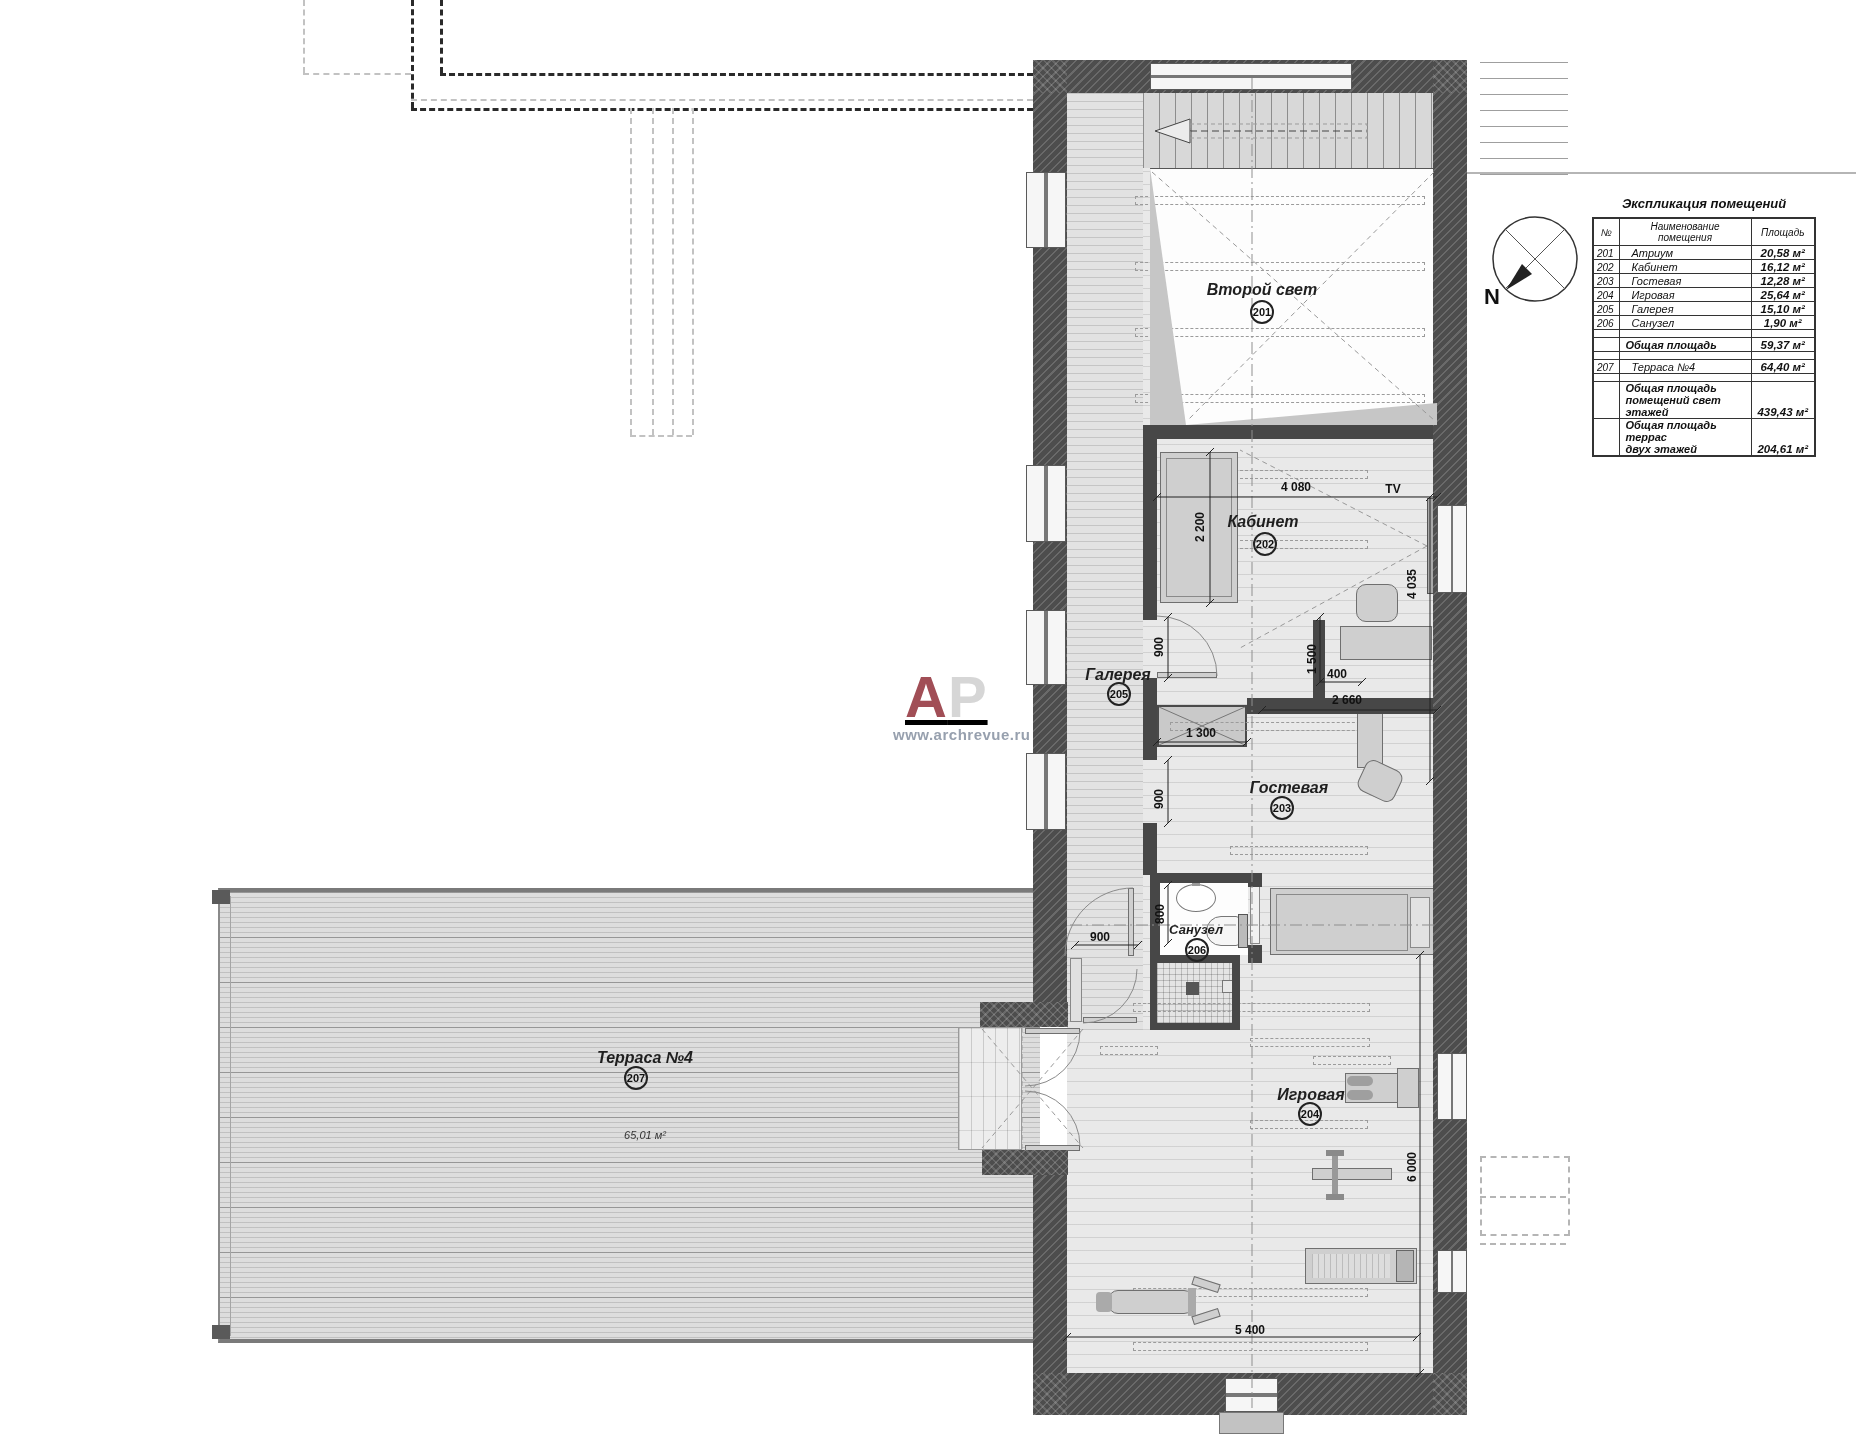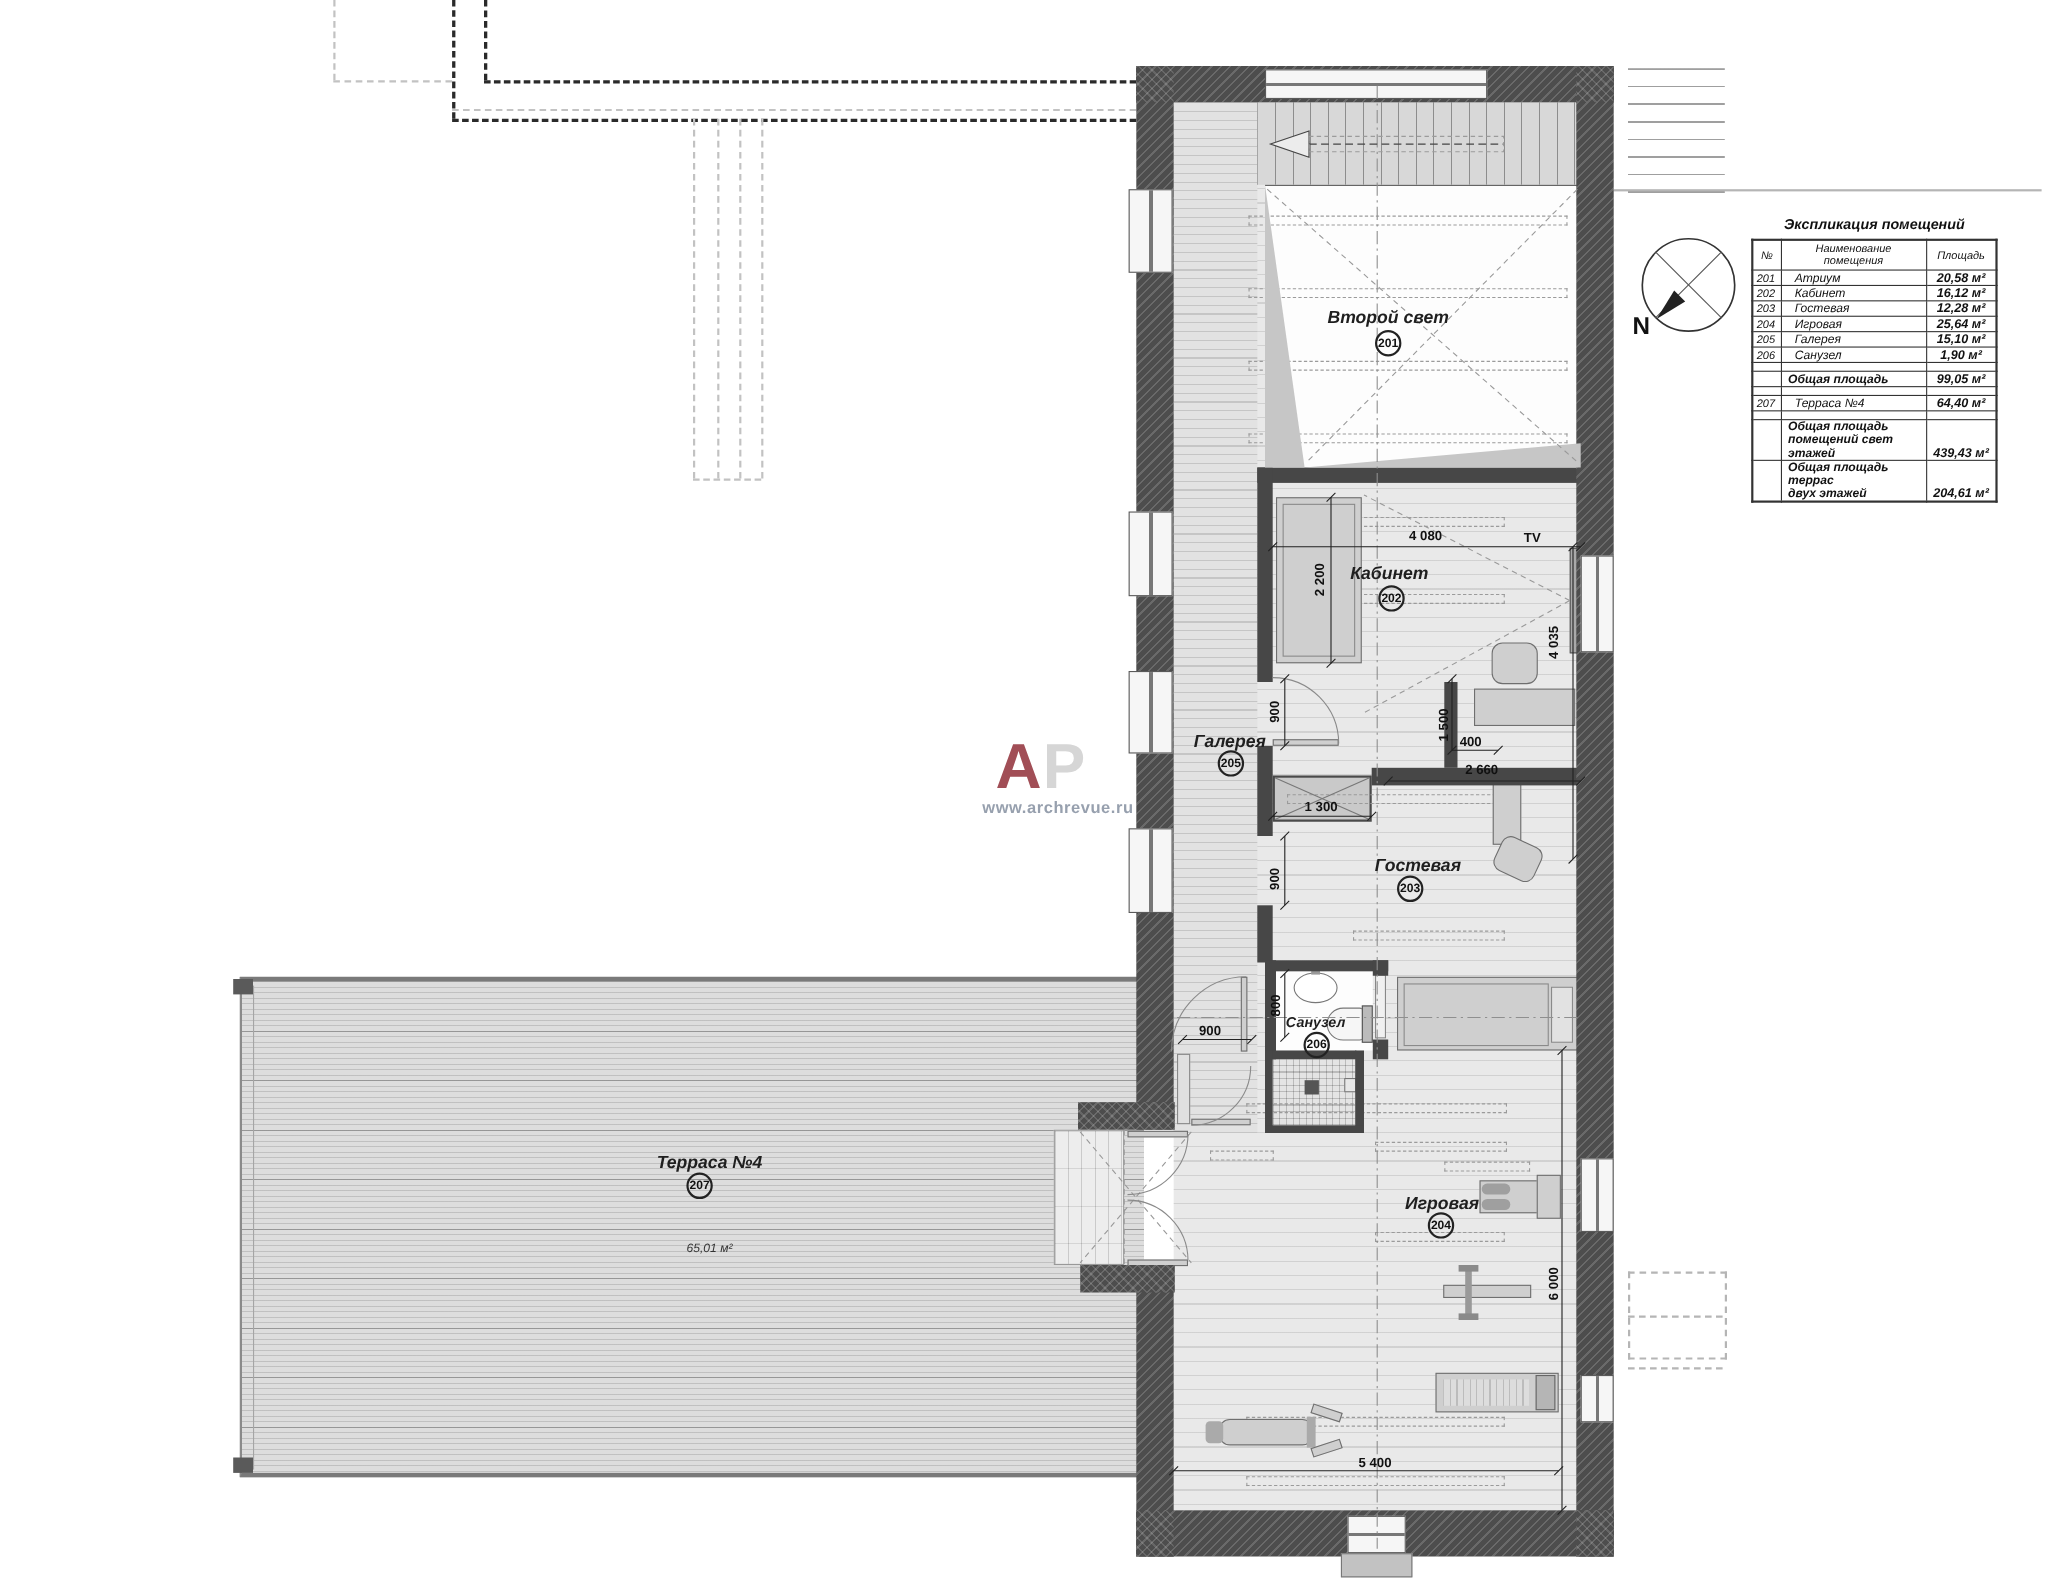--- a/index.html
+++ b/index.html
@@ -319,21 +319,21 @@
             <td class="c-area">1,90 м²</td>
           </tr>
           <tr class="blank">
             <td></td>
             <td></td>
             <td></td>
           </tr>
           <tr>
             <td class="c-num"></td>
             <td class="c-name total">Общая площадь</td>
-            <td class="c-area">99,05 м²</td>
+            <td class="c-area">59,37 м²</td>
           </tr>
           <tr class="blank">
             <td></td>
             <td></td>
             <td></td>
           </tr>
           <tr>
             <td class="c-num">207</td>
             <td class="c-name">Терраса №4</td>
             <td class="c-area">64,40 м²</td>
@@ -356,18 +356,18 @@
             <td class="c-name total">
               <div>Общая площадь террас</div>
               <div>двух этажей</div>
             </td>
             <td class="c-area">204,61 м²</td>
           </tr>
         </tbody>
     </table>
   </div>
 
-  <div class="abs wm" style="left:905px;top:668px;">
+  <div class="abs wm" style="left:905px;top:668px;text-decoration:underline;">
     <span style="color:#a14e56;">А</span><span style="color:#d6d6d6;">Р</span>
   </div>
   <div class="abs wm-url" style="left:893px;top:726px;">www.archrevue.ru</div>
 
 </div>
 
 </body></html>

